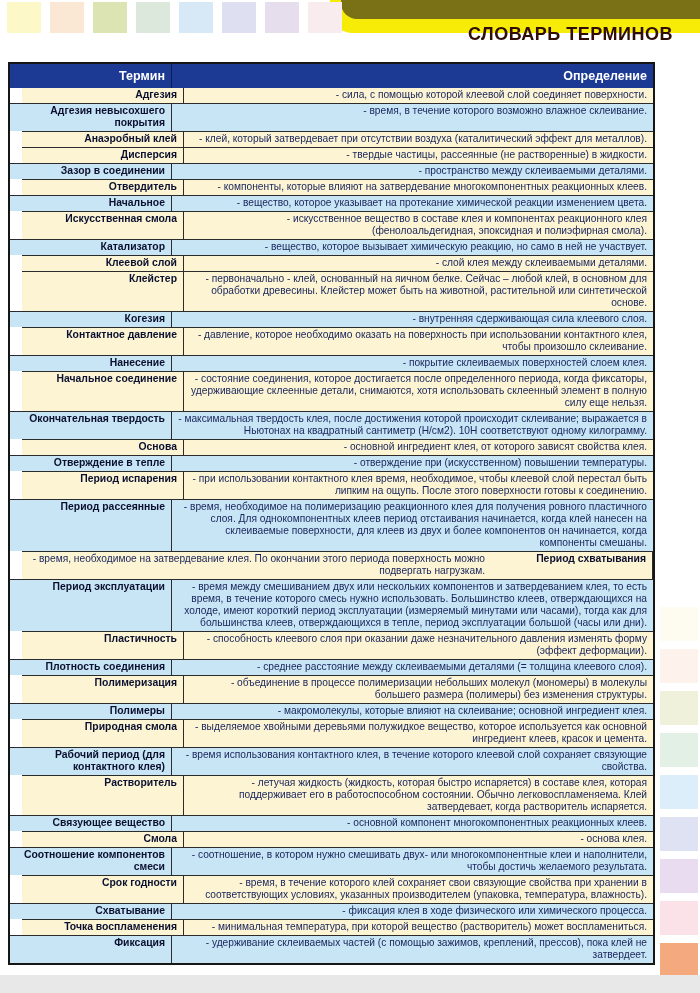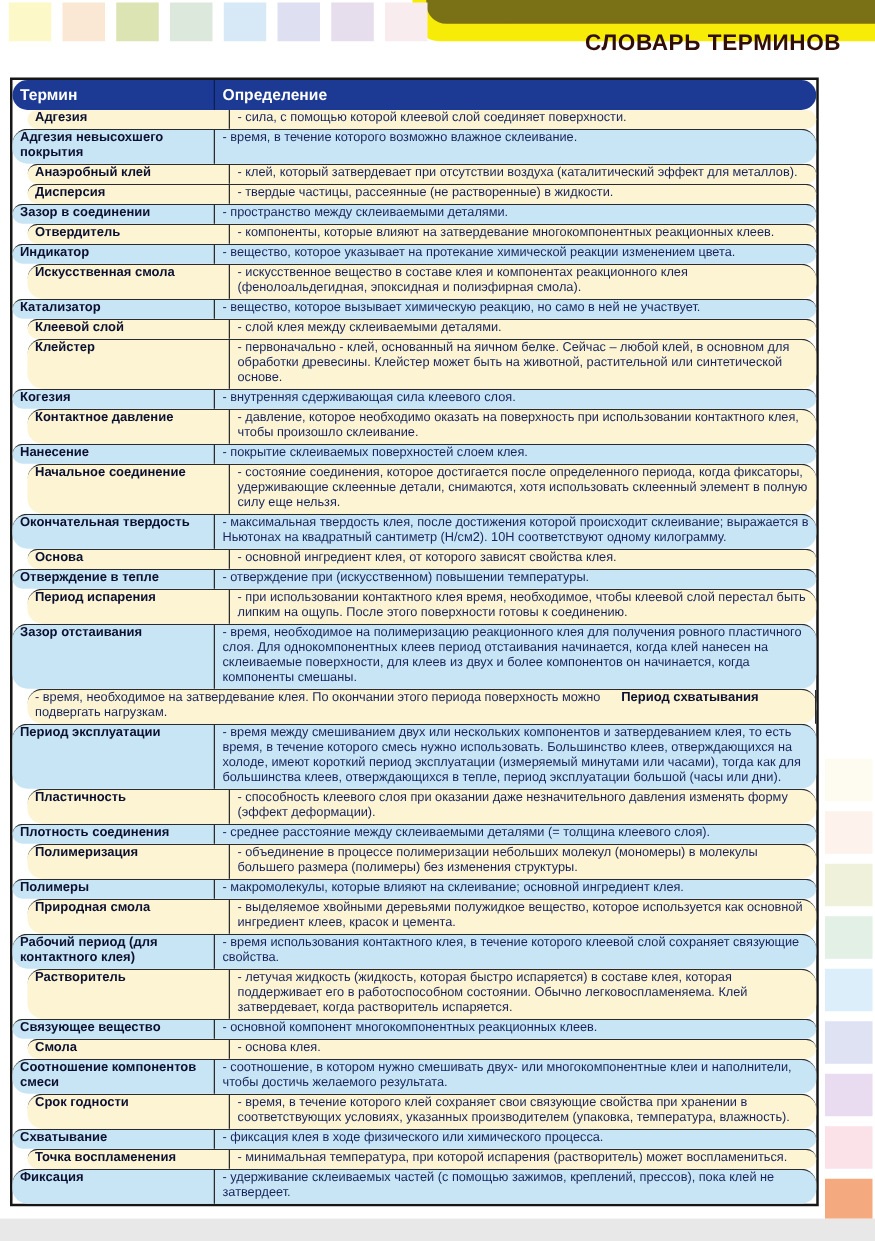--- a/index.html
+++ b/index.html
@@ -1,19 +1,20 @@
 <!DOCTYPE html>
 <html style="--header-bg: #1c3993; --row-cream: #FCF4D3; --row-blue: #C8E5F5; --band-yellow: #F7EC07; --band-olive: #7A7015; --title-color: #300d06; --term-color: #0b1030; --def-color: #17235a;"><head>
 <meta charset="utf-8">
 <style>
   html,body{margin:0;padding:0;background:#e8e8e8;}
   .page{
     position:relative;width:700px;height:975px;margin:0 auto;
     background:#ffffff;overflow:hidden;
     font-family:"Liberation Sans","DejaVu Sans",sans-serif;
+    text-align:right;
   }
   
   .band-yellow{
     position:absolute;top:0;left:330px;right:0;height:33px;
     background:var(--band-yellow);border-bottom-left-radius:22px;
   }
   .band-olive{
     position:absolute;top:0;left:341px;right:0;height:19px;
     background:var(--band-olive);border-bottom-left-radius:16px;
   }
@@ -22,21 +23,21 @@
     font-size:18px;font-weight:bold;letter-spacing:.5px;
     color:var(--title-color);
   }
   .sw-top{position:absolute;top:2px;width:34px;height:31px;}
   .sw-right{position:absolute;left:660px;width:38px;height:34px;}
   
   .gtable{
     position:absolute;left:8px;top:62px;width:647px;
     border:2px solid #161616;box-sizing:border-box;
   }
-  .tr{display:flex;border-top:1px solid #2b2b2b;border-radius:12px;}
+  .tr{display:flex;border-top:1px solid #2b2b2b;}
   .tr:first-child{border-top:none;}
   .td{box-sizing:border-box;padding:1px 6px 2px 6px;}
   .term{
     width:162px;flex:0 0 162px;border-right:1px solid #2b2b2b;
     font-weight:bold;font-size:10.4px;line-height:12px;
     color:var(--term-color);
   }
   .def{
     flex:1;font-size:10.2px;line-height:12px;
     color:var(--def-color);
@@ -105,21 +106,21 @@
         </div>
         <div class="tr row-blue">
           <div class="td term">Зазор в соединении</div>
           <div class="td def">- пространство между склеиваемыми деталями.</div>
         </div>
         <div class="tr row-cream">
           <div class="td term">Отвердитель</div>
           <div class="td def">- компоненты, которые влияют на затвердевание многокомпонентных реакционных клеев.</div>
         </div>
         <div class="tr row-blue">
-          <div class="td term">Индикатор</div>
+          <div class="td term">Начальное</div>
           <div class="td def">- вещество, которое указывает на протекание химической реакции изменением цвета.</div>
         </div>
         <div class="tr row-cream">
           <div class="td term">Искусственная смола</div>
           <div class="td def">- искусственное вещество в составе клея и компонентах реакционного клея (фенолоальдегидная, эпоксидная и полиэфирная смола).</div>
         </div>
         <div class="tr row-blue">
           <div class="td term">Катализатор</div>
           <div class="td def">- вещество, которое вызывает химическую реакцию, но само в ней не участвует.</div>
         </div>
@@ -157,21 +158,21 @@
         </div>
         <div class="tr row-blue">
           <div class="td term">Отверждение в тепле</div>
           <div class="td def">- отверждение при (искусственном) повышении температуры.</div>
         </div>
         <div class="tr row-cream">
           <div class="td term">Период испарения</div>
           <div class="td def">- при использовании контактного клея время, необходимое, чтобы клеевой слой перестал быть липким на ощупь. После этого поверхности готовы к соединению.</div>
         </div>
         <div class="tr row-blue">
-          <div class="td term">Зазор отстаивания</div>
+          <div class="td term">Период рассеянные</div>
           <div class="td def">- время, необходимое на полимеризацию реакционного клея для получения ровного пластичного слоя. Для однокомпонентных клеев период отстаивания начинается, когда клей нанесен на склеиваемые поверхности, для клеев из двух и более компонентов он начинается, когда компоненты смешаны.</div>
         </div>
         <div class="tr row-cream">
           <div class="td def">- время, необходимое на затвердевание клея. По окончании этого периода поверхность можно подвергать нагрузкам.</div>
           <div class="td term">Период схватывания</div>
         </div>
         <div class="tr row-blue">
           <div class="td term">Период эксплуатации</div>
           <div class="td def">- время между смешиванием двух или нескольких компонентов и затвердеванием клея, то есть время, в течение которого смесь нужно использовать. Большинство клеев, отверждающихся на холоде, имеют короткий период эксплуатации (измеряемый минутами или часами), тогда как для большинства клеев, отверждающихся в тепле, период эксплуатации большой (часы или дни).</div>
         </div>
@@ -218,21 +219,21 @@
         <div class="tr row-cream">
           <div class="td term">Срок годности</div>
           <div class="td def">- время, в течение которого клей сохраняет свои связующие свойства при хранении в соответствующих условиях, указанных производителем (упаковка, температура, влажность).</div>
         </div>
         <div class="tr row-blue">
           <div class="td term">Схватывание</div>
           <div class="td def">- фиксация клея в ходе физического или химического процесса.</div>
         </div>
         <div class="tr row-cream">
           <div class="td term">Точка воспламенения</div>
-          <div class="td def">- минимальная температура, при которой испарения (растворитель) может воспламениться.</div>
+          <div class="td def">- минимальная температура, при которой вещество (растворитель) может воспламениться.</div>
         </div>
         <div class="tr row-blue">
           <div class="td term">Фиксация</div>
           <div class="td def">- удерживание склеиваемых частей (с помощью зажимов, креплений, прессов), пока клей не затвердеет.</div>
         </div>
       </div>
   </div>
 
 </div>
 

